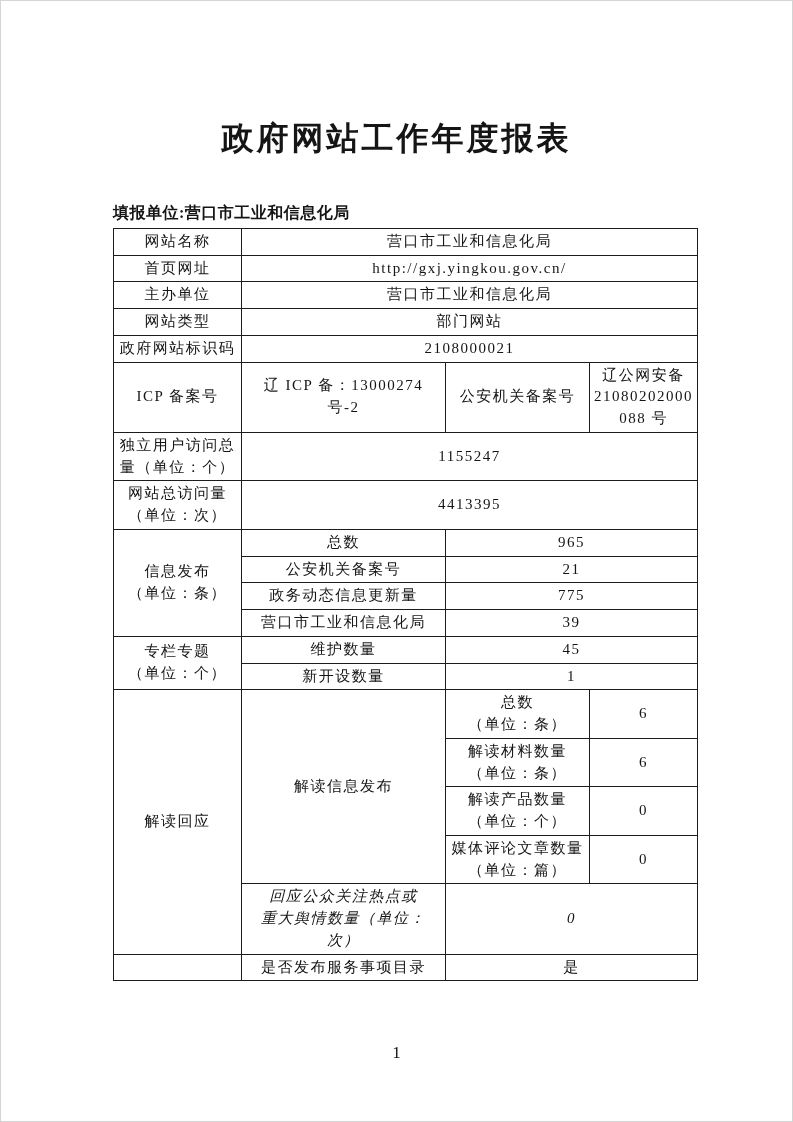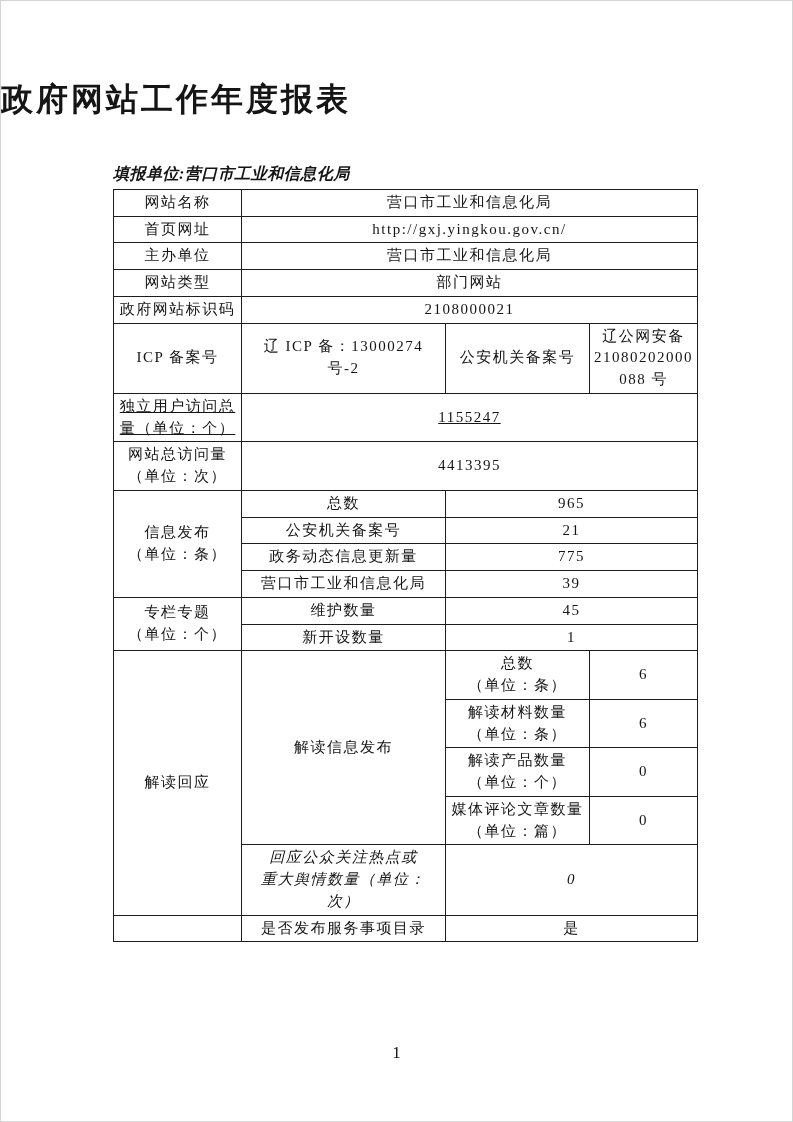--- a/index.html
+++ b/index.html
@@ -9,38 +9,38 @@
     position: relative;
     background: #ffffff;
     box-sizing: border-box;
     border: 1px solid #d4d4d4;
     font-family: "Liberation Serif", "DejaVu Serif", serif;
     color: #151515;
     overflow: hidden;
   }
   .doc-title {
     margin: 0;
-    padding-top: 80px;
+    padding-top: 119px;
+    text-align: center;
     font-size: 32px;
     font-weight: 700;
     letter-spacing: 3px;
     line-height: 1.15;
   }
   .doc-subtitle {
     margin-top: 27px;
     text-align: center;
     font-size: 19px;
     letter-spacing: 1px;
   }
   .reporting-unit {
     margin: 46px 0 4px 112px;
     font-size: 16px;
     font-weight: 700;
     letter-spacing: 0.5px;
-    font-style: italic;
   }
   table.report {
     border-collapse: collapse;
     table-layout: fixed;
     margin-left: 112px;
     width: 584px;
     padding-left: 45px;
   }
   table.report td {
     border: 1px solid #1c1c1c;
@@ -49,21 +49,21 @@
     font-size: 15px;
     letter-spacing: 1.5px;
     padding: 2px 4px;
     line-height: 1.45;
     overflow: hidden;
   }
   td.url-cell { letter-spacing: 0.5px; }
   .ln { display: block; }
   .h28 { height: 23px; }   
   .h66 { height: 61px; }
-  .h52 { height: 47px; text-decoration: underline; }
+  .h52 { height: 47px; }
   .h51 { height: 46px; }
   .h45 { height: 40px; }
   .h75 { height: 70px; font-style: italic; }
   .h22 { height: 17px; }
   .page-number {
     position: absolute;
     top: 1042px;
     left: 0;
     width: 100%;
     text-align: center;

